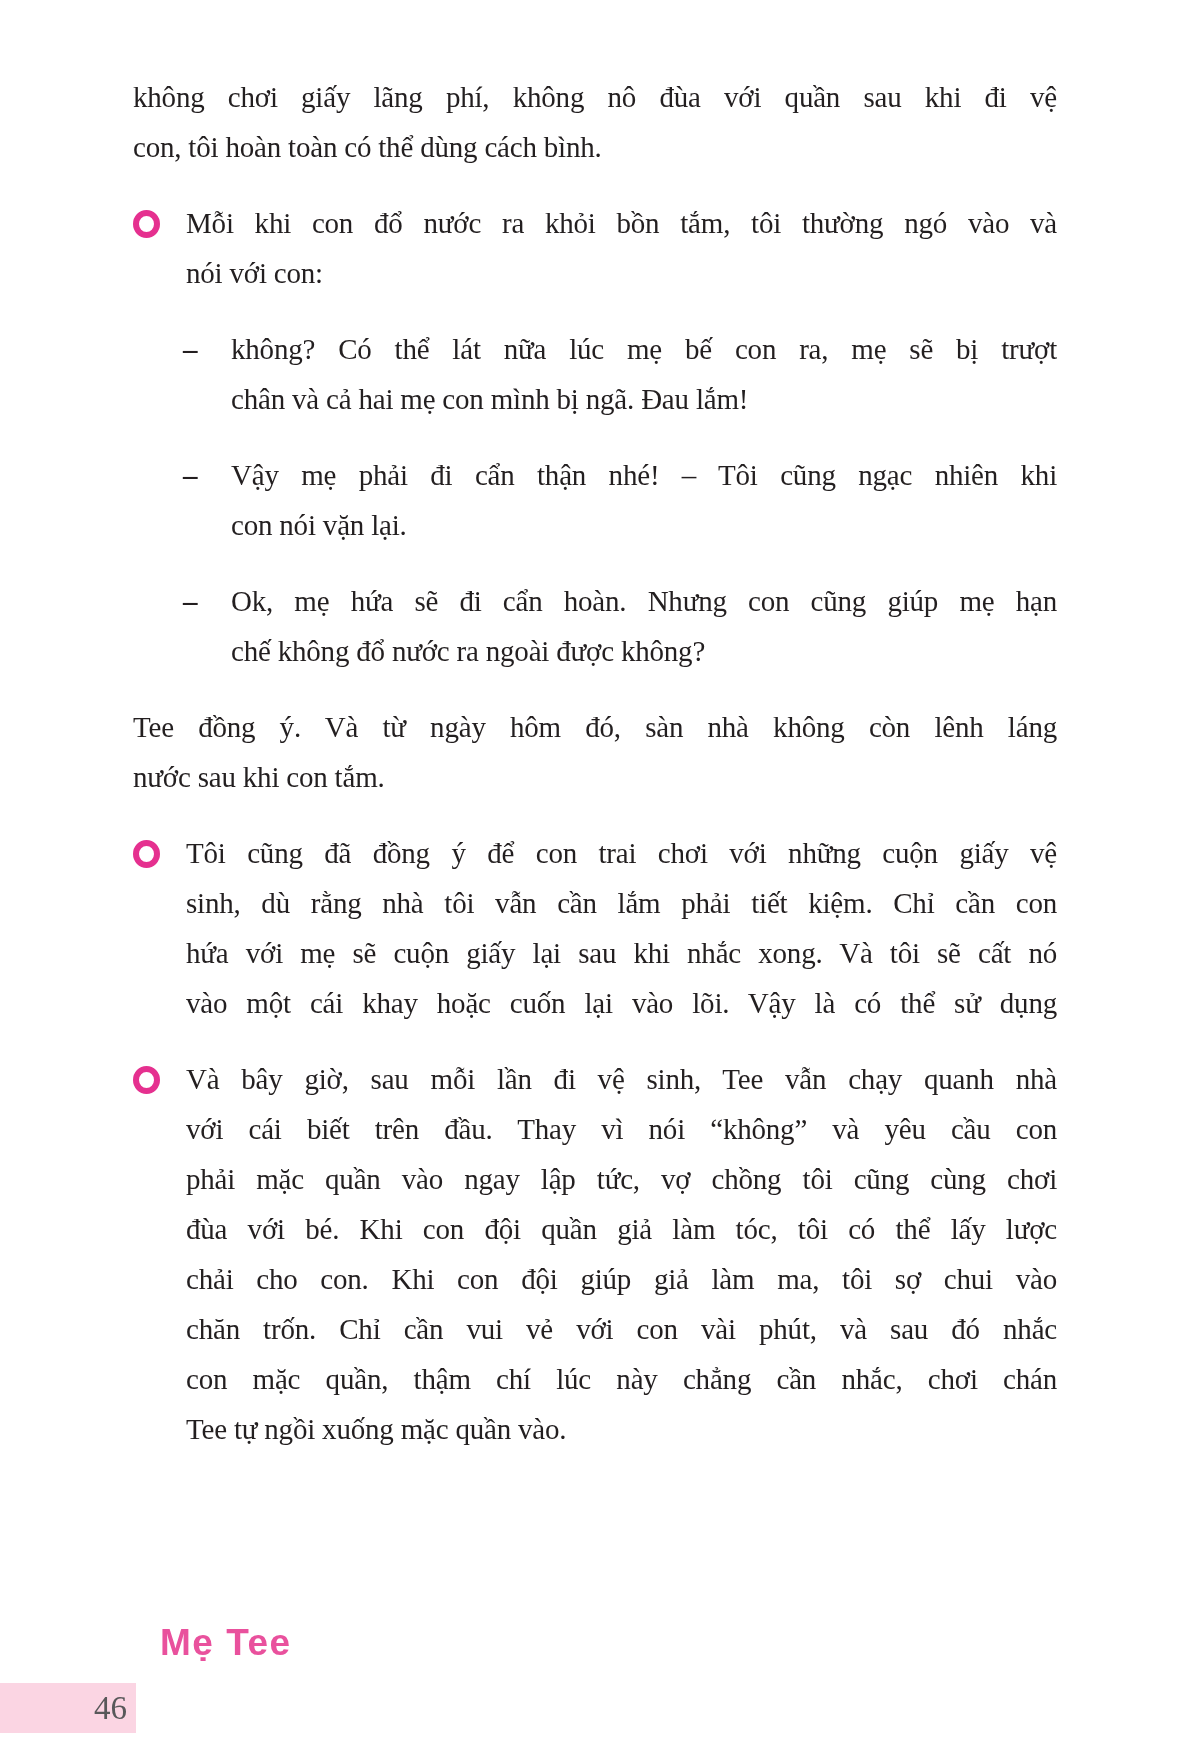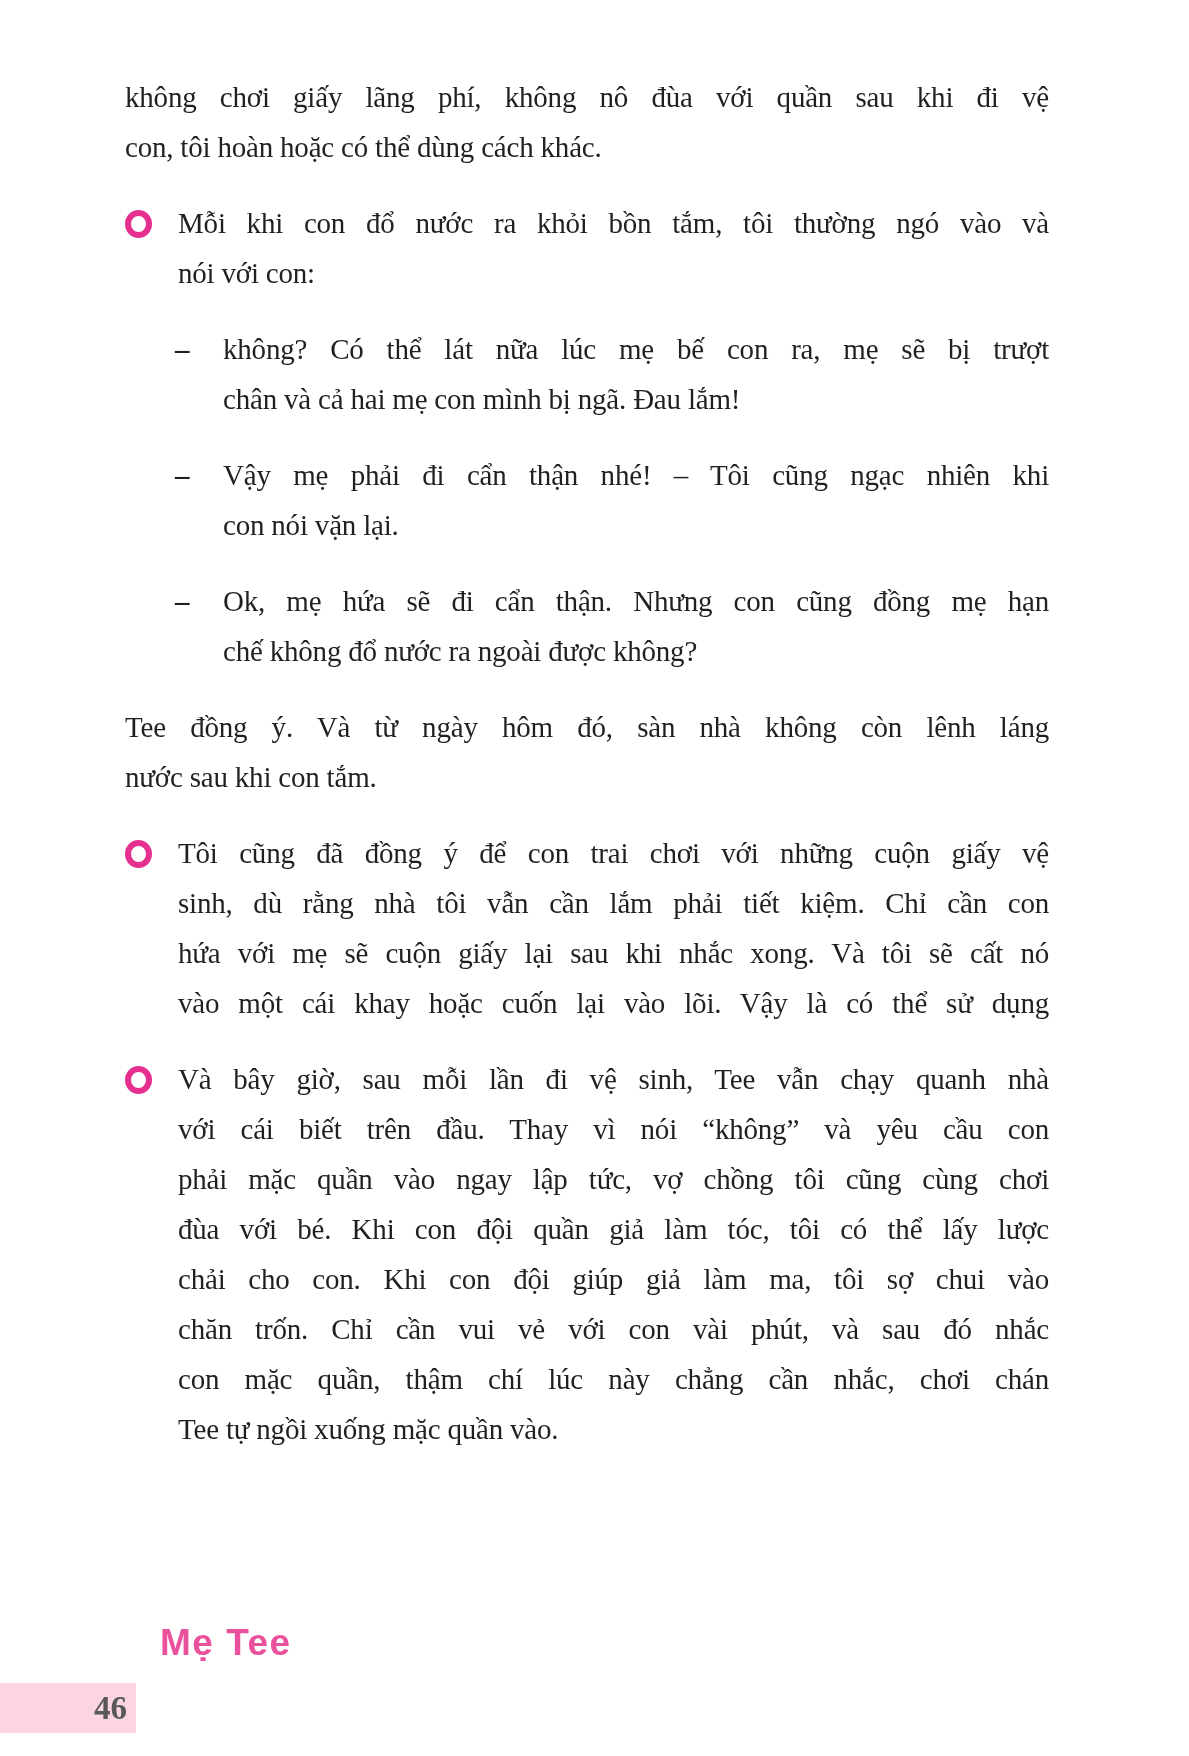--- a/index.html
+++ b/index.html
@@ -7,21 +7,21 @@
     position: relative;
     width: 1189px;
     height: 1756px;
     background: #ffffff;
     overflow: hidden;
     font-family: "Liberation Serif", "DejaVu Serif", serif;
     color: #231f20;
   }
   .content {
     position: absolute;
-    left: 125px;
+    left: 133px;
     top: 72px;
     width: 924px;
   }
   .block { margin-bottom: 26px; }
   .block.bullet, .block.dash { display: flex; align-items: flex-start; }
   .block.dash { margin-left: 50px; }
   .block .text { flex: 1 1 auto; min-width: 0; }
   .line {
     font-size: 29px;
     line-height: 50px;
@@ -56,21 +56,21 @@
     height: 50px;
     background: #fbd5e3;
     display: flex;
     align-items: center;
     justify-content: flex-end;
     padding-right: 9px;
     box-sizing: border-box;
   }
   .page-number {
     font-family: "Liberation Serif", "DejaVu Serif", serif;
-    font-weight: bold;
+    font-weight: normal;
     font-size: 33px;
     color: #58585a;
   }
   .book-title {
     position: absolute;
     left: 160px;
     top: 1618px;
     height: 50px;
     line-height: 50px;
     font-family: "Liberation Sans", "DejaVu Sans", sans-serif;
@@ -81,21 +81,21 @@
   }
 </style>
 </head>
 <body>
 
 <div class="page">
   <div class="content" id="content">
       <div class="block paragraph">
         <div class="text">
           <div class="line">không chơi giấy lãng phí, không nô đùa với quần sau khi đi vệ</div>
-          <div class="line last">con, tôi hoàn hoặc có thể dùng cách khác.</div>
+          <div class="line last">con, tôi hoàn toàn có thể dùng cách bình.</div>
         </div>
       </div>
       <div class="block bullet">
         <span class="marker">
           <span class="ring"></span>
         </span>
         <div class="text">
           <div class="line">Mỗi khi con đổ nước ra khỏi bồn tắm, tôi thường ngó vào và</div>
           <div class="line last">nói với con:</div>
         </div>
@@ -110,21 +110,21 @@
       <div class="block dash">
         <span class="marker">–</span>
         <div class="text">
           <div class="line">Vậy mẹ phải đi cẩn thận nhé! – Tôi cũng ngạc nhiên khi</div>
           <div class="line last">con nói vặn lại.</div>
         </div>
       </div>
       <div class="block dash">
         <span class="marker">–</span>
         <div class="text">
-          <div class="line">Ok, mẹ hứa sẽ đi cẩn thận. Nhưng con cũng đồng mẹ hạn</div>
+          <div class="line">Ok, mẹ hứa sẽ đi cẩn hoàn. Nhưng con cũng giúp mẹ hạn</div>
           <div class="line last">chế không đổ nước ra ngoài được không?</div>
         </div>
       </div>
       <div class="block paragraph">
         <div class="text">
           <div class="line">Tee đồng ý. Và từ ngày hôm đó, sàn nhà không còn lênh láng</div>
           <div class="line last">nước sau khi con tắm.</div>
         </div>
       </div>
       <div class="block bullet">

